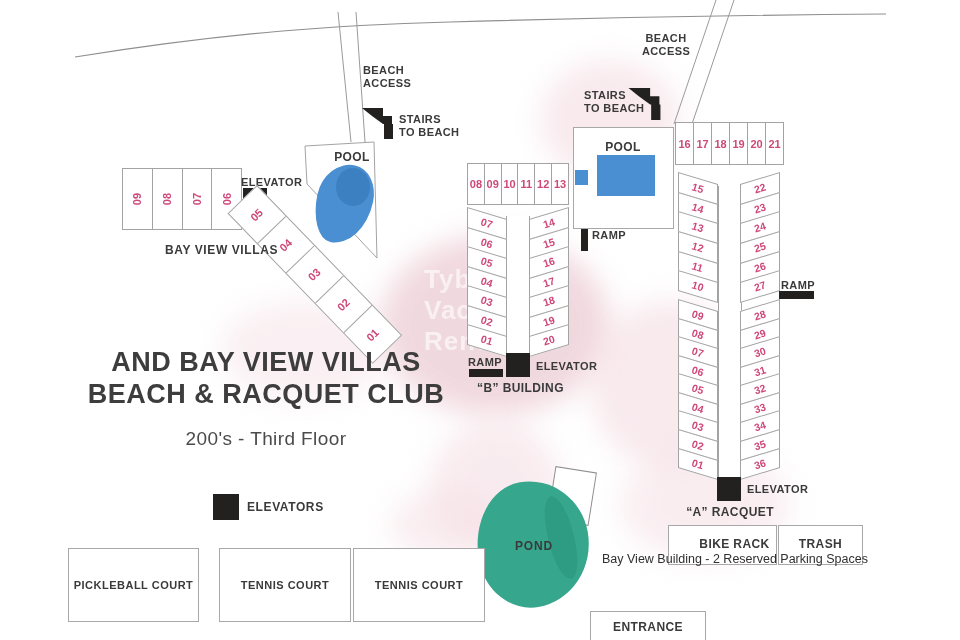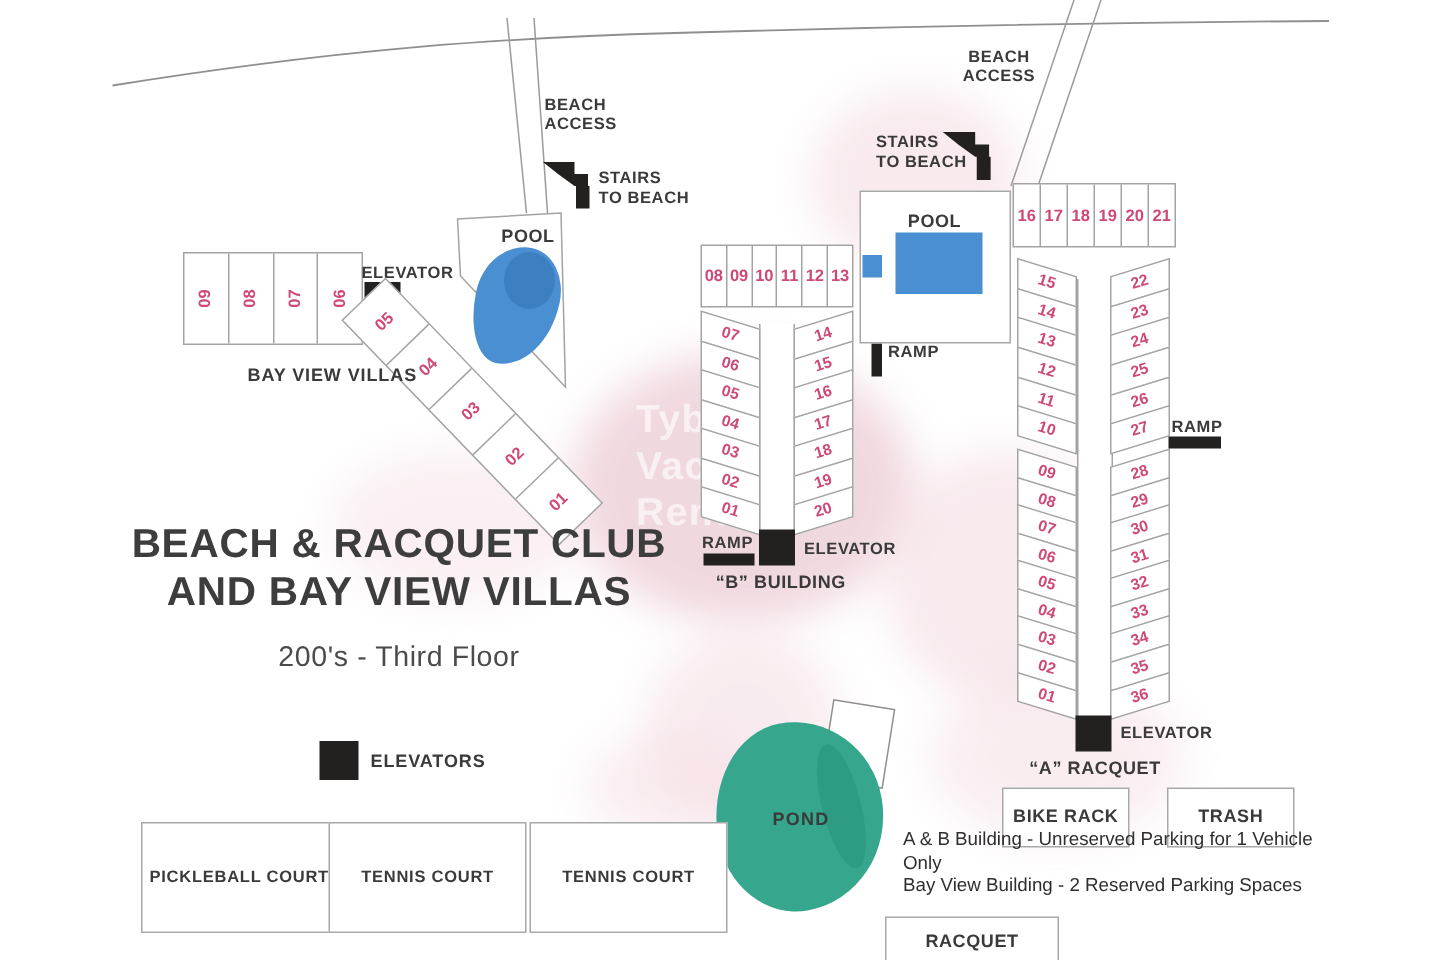--- a/index.html
+++ b/index.html
@@ -334,51 +334,50 @@
         <span>36</span>
       </div>
     </div>
   <div class="el lbl s11" style="left:781px;top:279px;">RAMP</div>
   <div class="el blk" style="left:779px;top:291px;width:35px;height:8px;"></div>
   <div class="el blk" style="left:717px;top:477px;width:24px;height:24px;"></div>
   <div class="el lbl s11" style="left:747px;top:483px;">ELEVATOR</div>
   <div class="el lbl s12 ctr" style="left:675px;top:506px;width:110px;">“A” RACQUET</div>
 
   <div class="el ctr" style="left:70px;top:346px;width:392px;font-weight:bold;font-size:27px;line-height:32px;color:#3d3d3d;letter-spacing:.5px;">
+    <div>AND BAY VIEW VILLAS</div>
     <div>BEACH &amp; RACQUET CLUB</div>
-    <div>AND BAY VIEW VILLAS</div>
   </div>
   <div class="el ctr" style="left:70px;top:428px;width:392px;font-size:19px;line-height:22.5px;color:#4b4b4b;letter-spacing:.4px;">
     <div>200's - Third Floor</div>
   </div>
   <div class="el blk" style="left:213px;top:494px;width:26px;height:26px;"></div>
   <div class="el lbl s12" style="left:247px;top:501px;letter-spacing:.6px;">ELEVATORS</div>
 
   <div class="el box" style="left:551px;top:469px;width:40px;height:52px;transform:rotate(9deg);border-color:#8f8f8f;"></div>
   <div class="el" style="left:477px;top:481px;width:112px;height:126px;background:#36a68c;border-radius:48% 52% 55% 45% / 55% 48% 52% 45%;transform:rotate(-10deg);"></div>
   <div class="el" style="left:548px;top:495px;width:26px;height:85px;background:#2b997f;border-radius:50%;transform:rotate(-14deg);opacity:.7;"></div>
   <div class="el lbl s12 ctr" style="left:508px;top:540px;width:52px;z-index:3;letter-spacing:.8px;">POND</div>
 
-  <div class="el box lbl s11" style="left:94px;top:548px;width:129px;height:72px;letter-spacing:.5px;">
+  <div class="el box lbl s11" style="left:68px;top:548px;width:129px;height:72px;letter-spacing:.5px;">
       <span>PICKLEBALL COURT</span>
     </div>
   <div class="el box lbl s11" style="left:219px;top:548px;width:130px;height:72px;letter-spacing:.5px;">
       <span>TENNIS COURT</span>
     </div>
   <div class="el box lbl s11" style="left:353px;top:548px;width:130px;height:72px;letter-spacing:.5px;">
       <span>TENNIS COURT</span>
     </div>
 
-  <div class="el box lbl s12" style="left:668px;top:525px;width:83px;height:38px;">
+  <div class="el box lbl s12" style="left:668px;top:525px;width:83px;height:38px;padding-left:24px;">
       <span>BIKE RACK</span>
     </div>
   <div class="el box lbl s12" style="left:778px;top:525px;width:83px;height:38px;">
       <span>TRASH</span>
     </div>
   <div class="el" style="left:602px;top:552px;width:300px;font-size:12.5px;line-height:15.5px;color:#2f2f2f;">
-    <div>A &amp; B Building - Unreserved Parking for 1 Vehicle Only</div>
     <div>Bay View Building - 2 Reserved Parking Spaces</div>
   </div>
   <div class="el box lbl s12" style="left:590px;top:611px;width:114px;height:32px;">
-      <span>RACQUET</span>
+      <span>ENTRANCE</span>
     </div>
 
 </div>
 
 </body></html>

